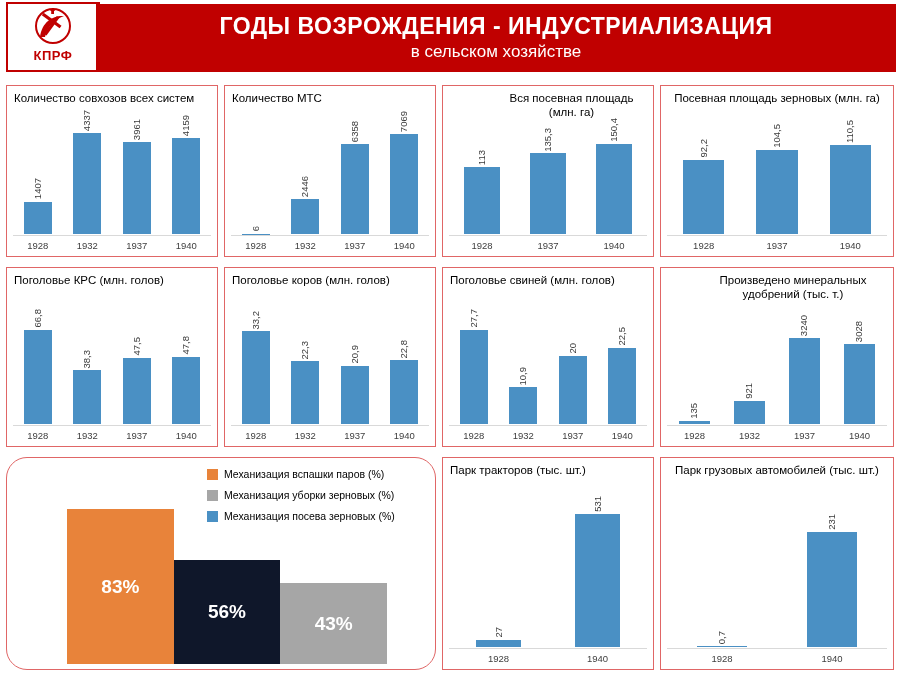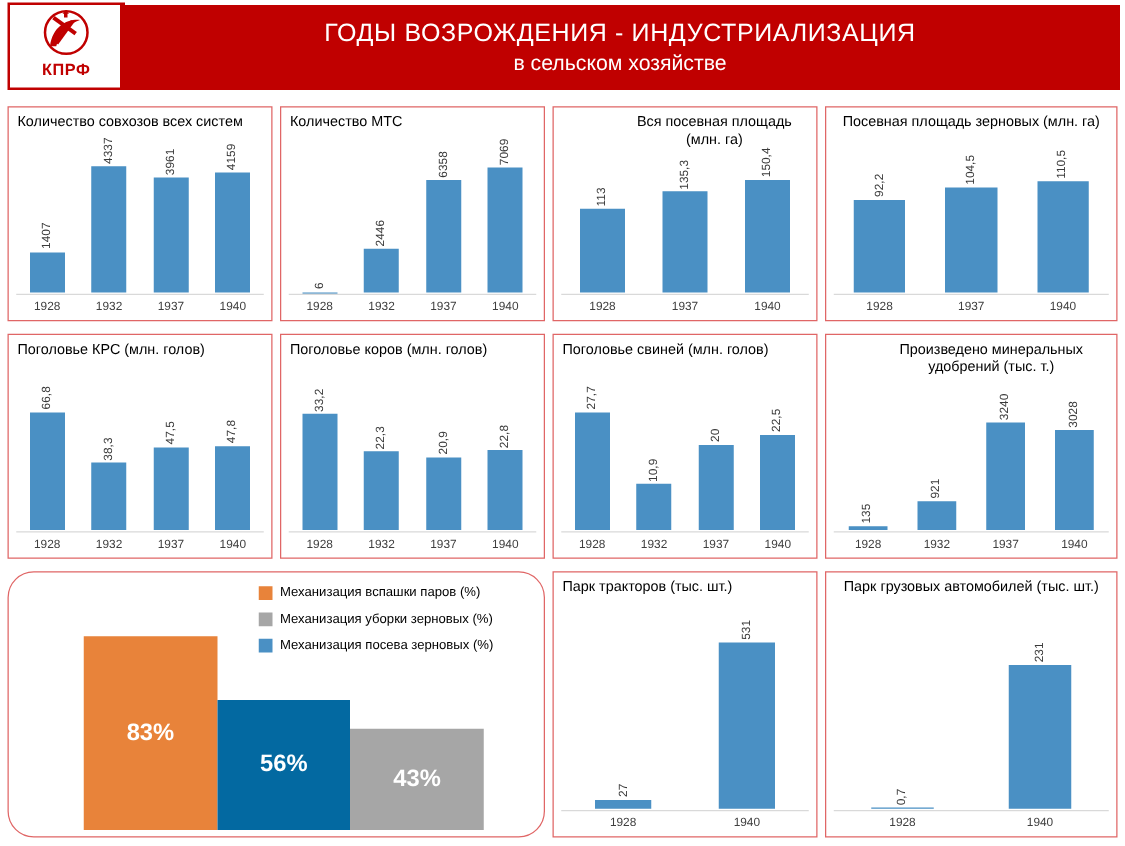--- a/index.html
+++ b/index.html
@@ -27,22 +27,22 @@
     left: 96px; top: 4px;
     width: 800px; height: 68px;
     background: #c00000;
     display: flex;
     flex-direction: column;
     align-items: center;
     justify-content: center;
     color: #ffffff;
   }
   .header-title {
-    font-size: 20px;
-    font-weight: normal;
+    font-size: 23px;
+    font-weight: bold;
     letter-spacing: 0.5px;
     line-height: 1.1;
   }
   .header-subtitle {
     font-size: 17px;
     font-weight: normal;
     margin-top: 3px;
   }
   .logo {
     position: absolute;
@@ -571,21 +571,21 @@
         <span class="legend-text">Механизация посева зерновых (%)</span>
       </div>
     </div>
     <div class="mech-bars">
       <div class="mech-bar" style="height:100%;">
         <div class="mech-bar-inner" style="height:100%; background:#e8833a;">
           <span>83%</span>
         </div>
       </div>
       <div class="mech-bar" style="height:100%;">
-        <div class="mech-bar-inner" style="height:67%; background:#0369a1;">
+        <div class="mech-bar-inner" style="height:67%; background:#0f172a;">
           <span>56%</span>
         </div>
       </div>
       <div class="mech-bar" style="height:100%;">
         <div class="mech-bar-inner" style="height:52%; background:#a6a6a6;">
           <span>43%</span>
         </div>
       </div>
     </div>
   </div>

